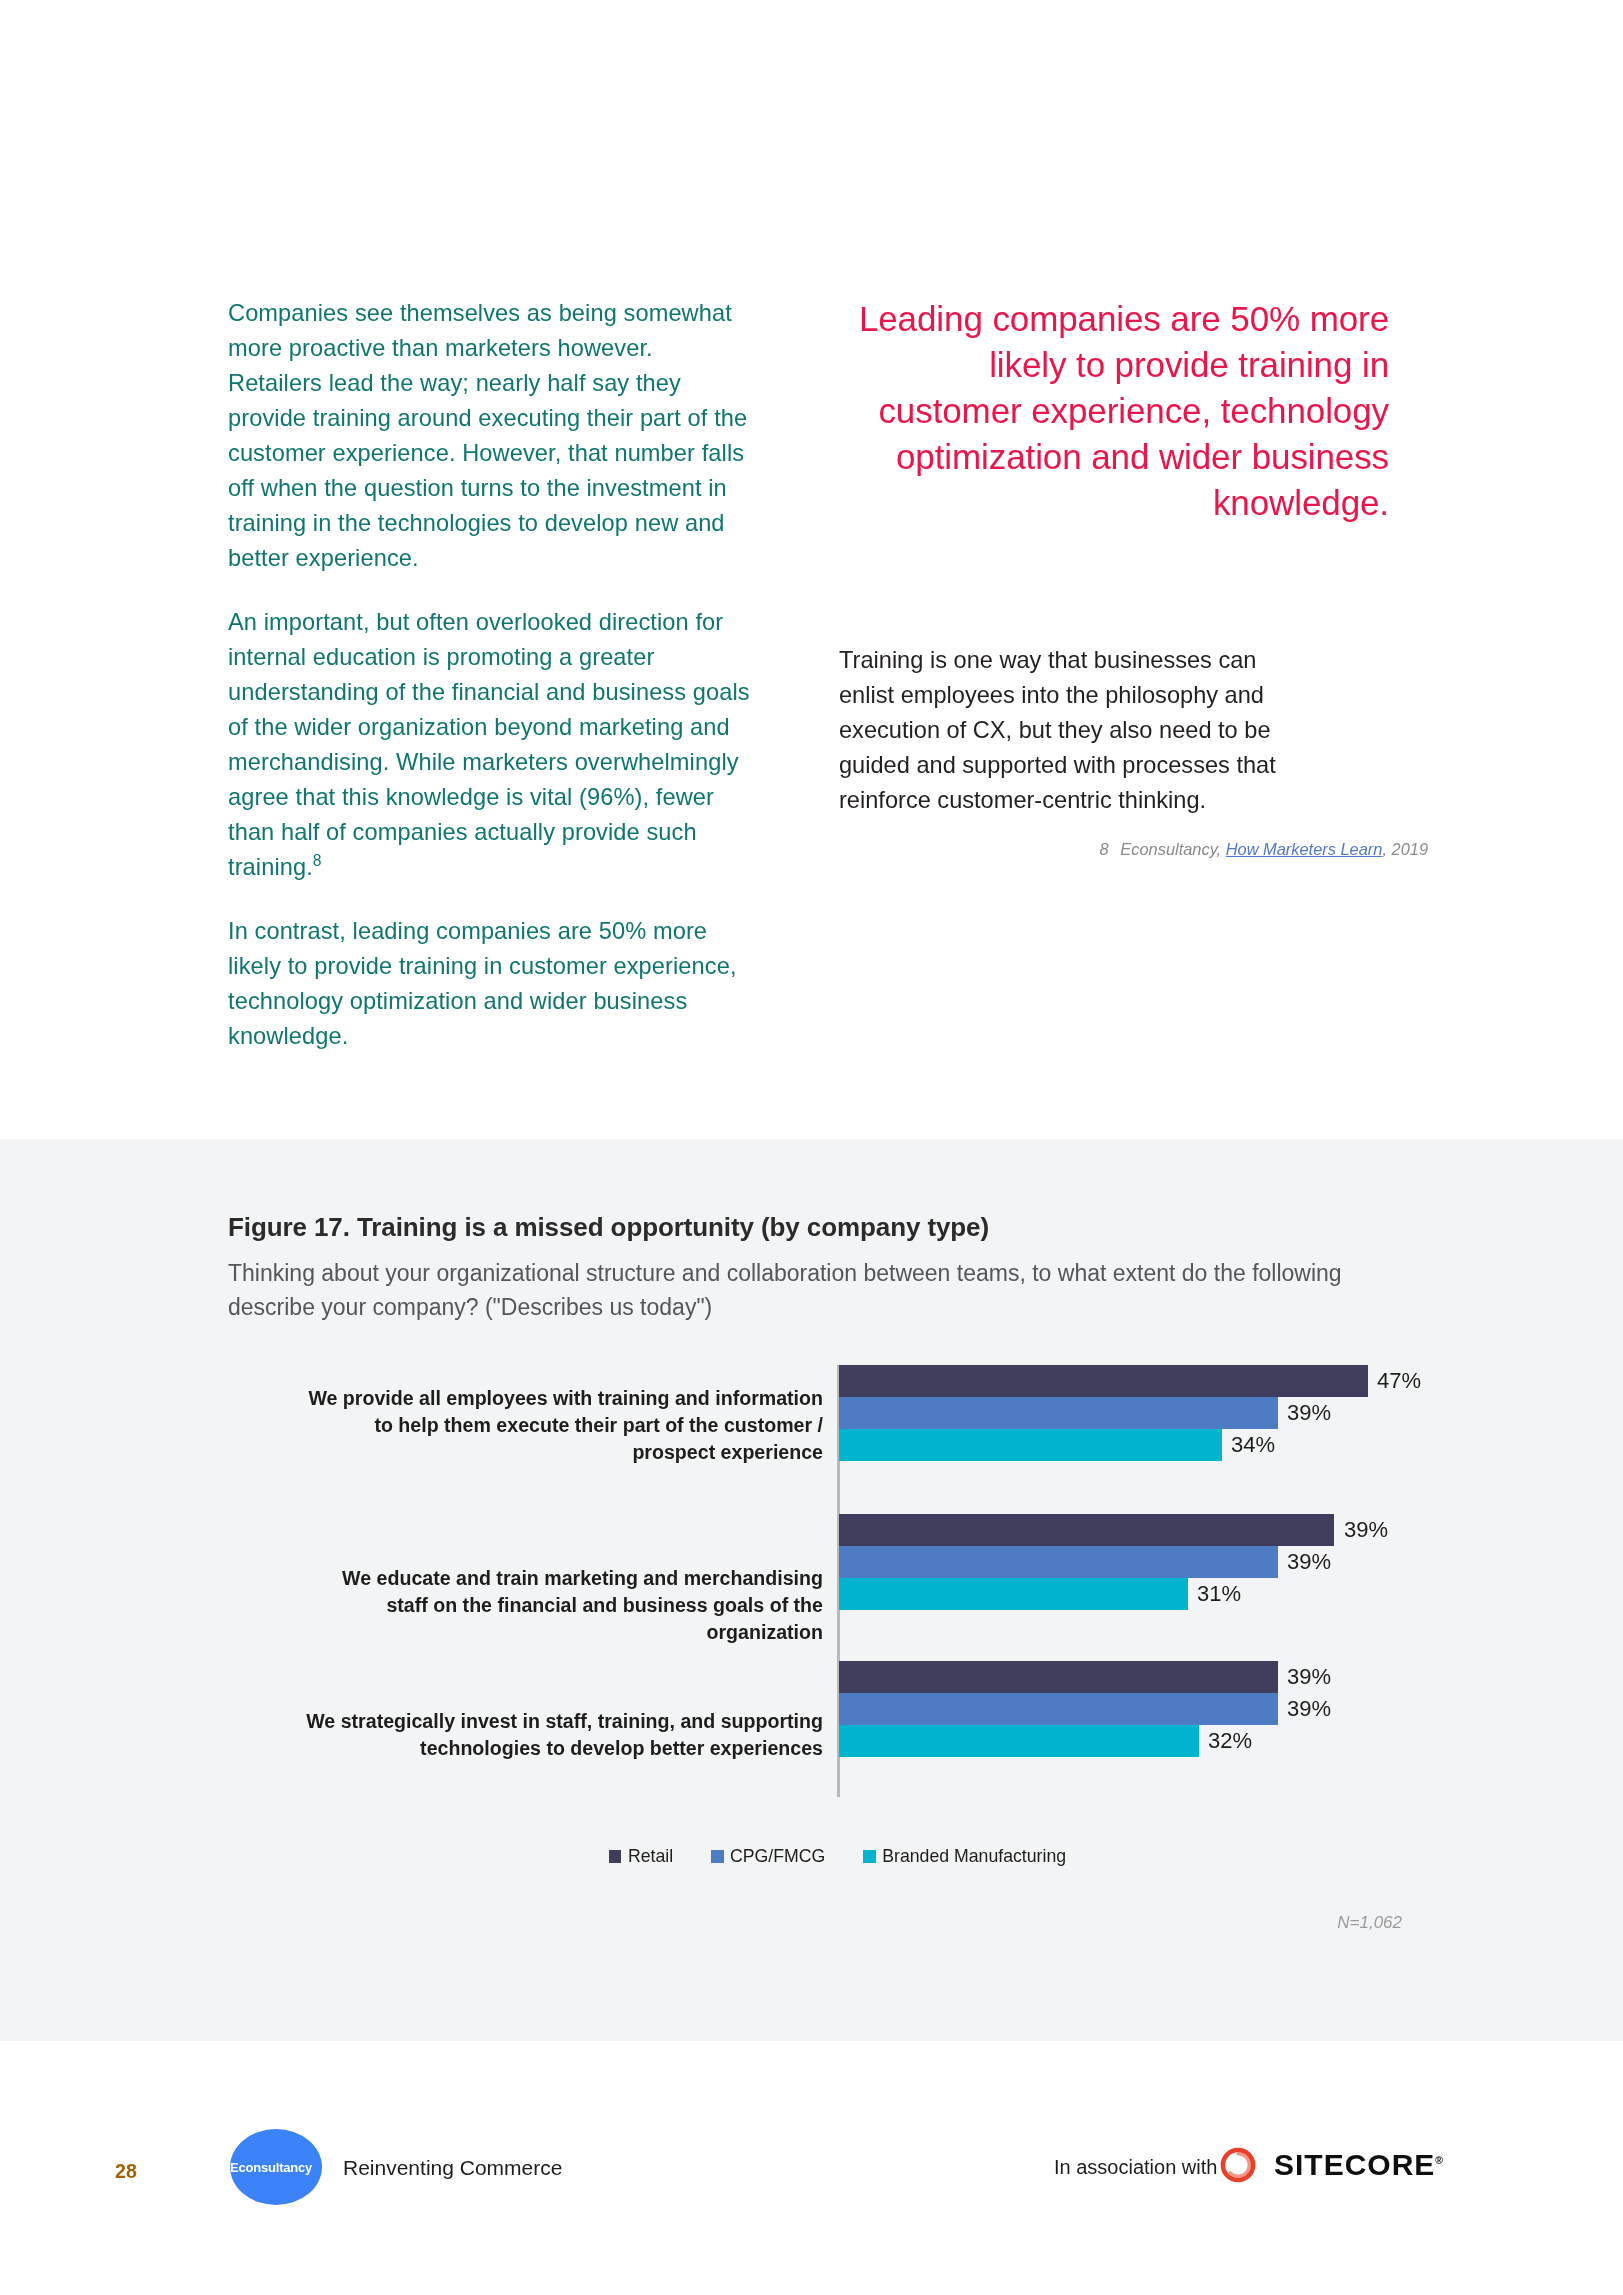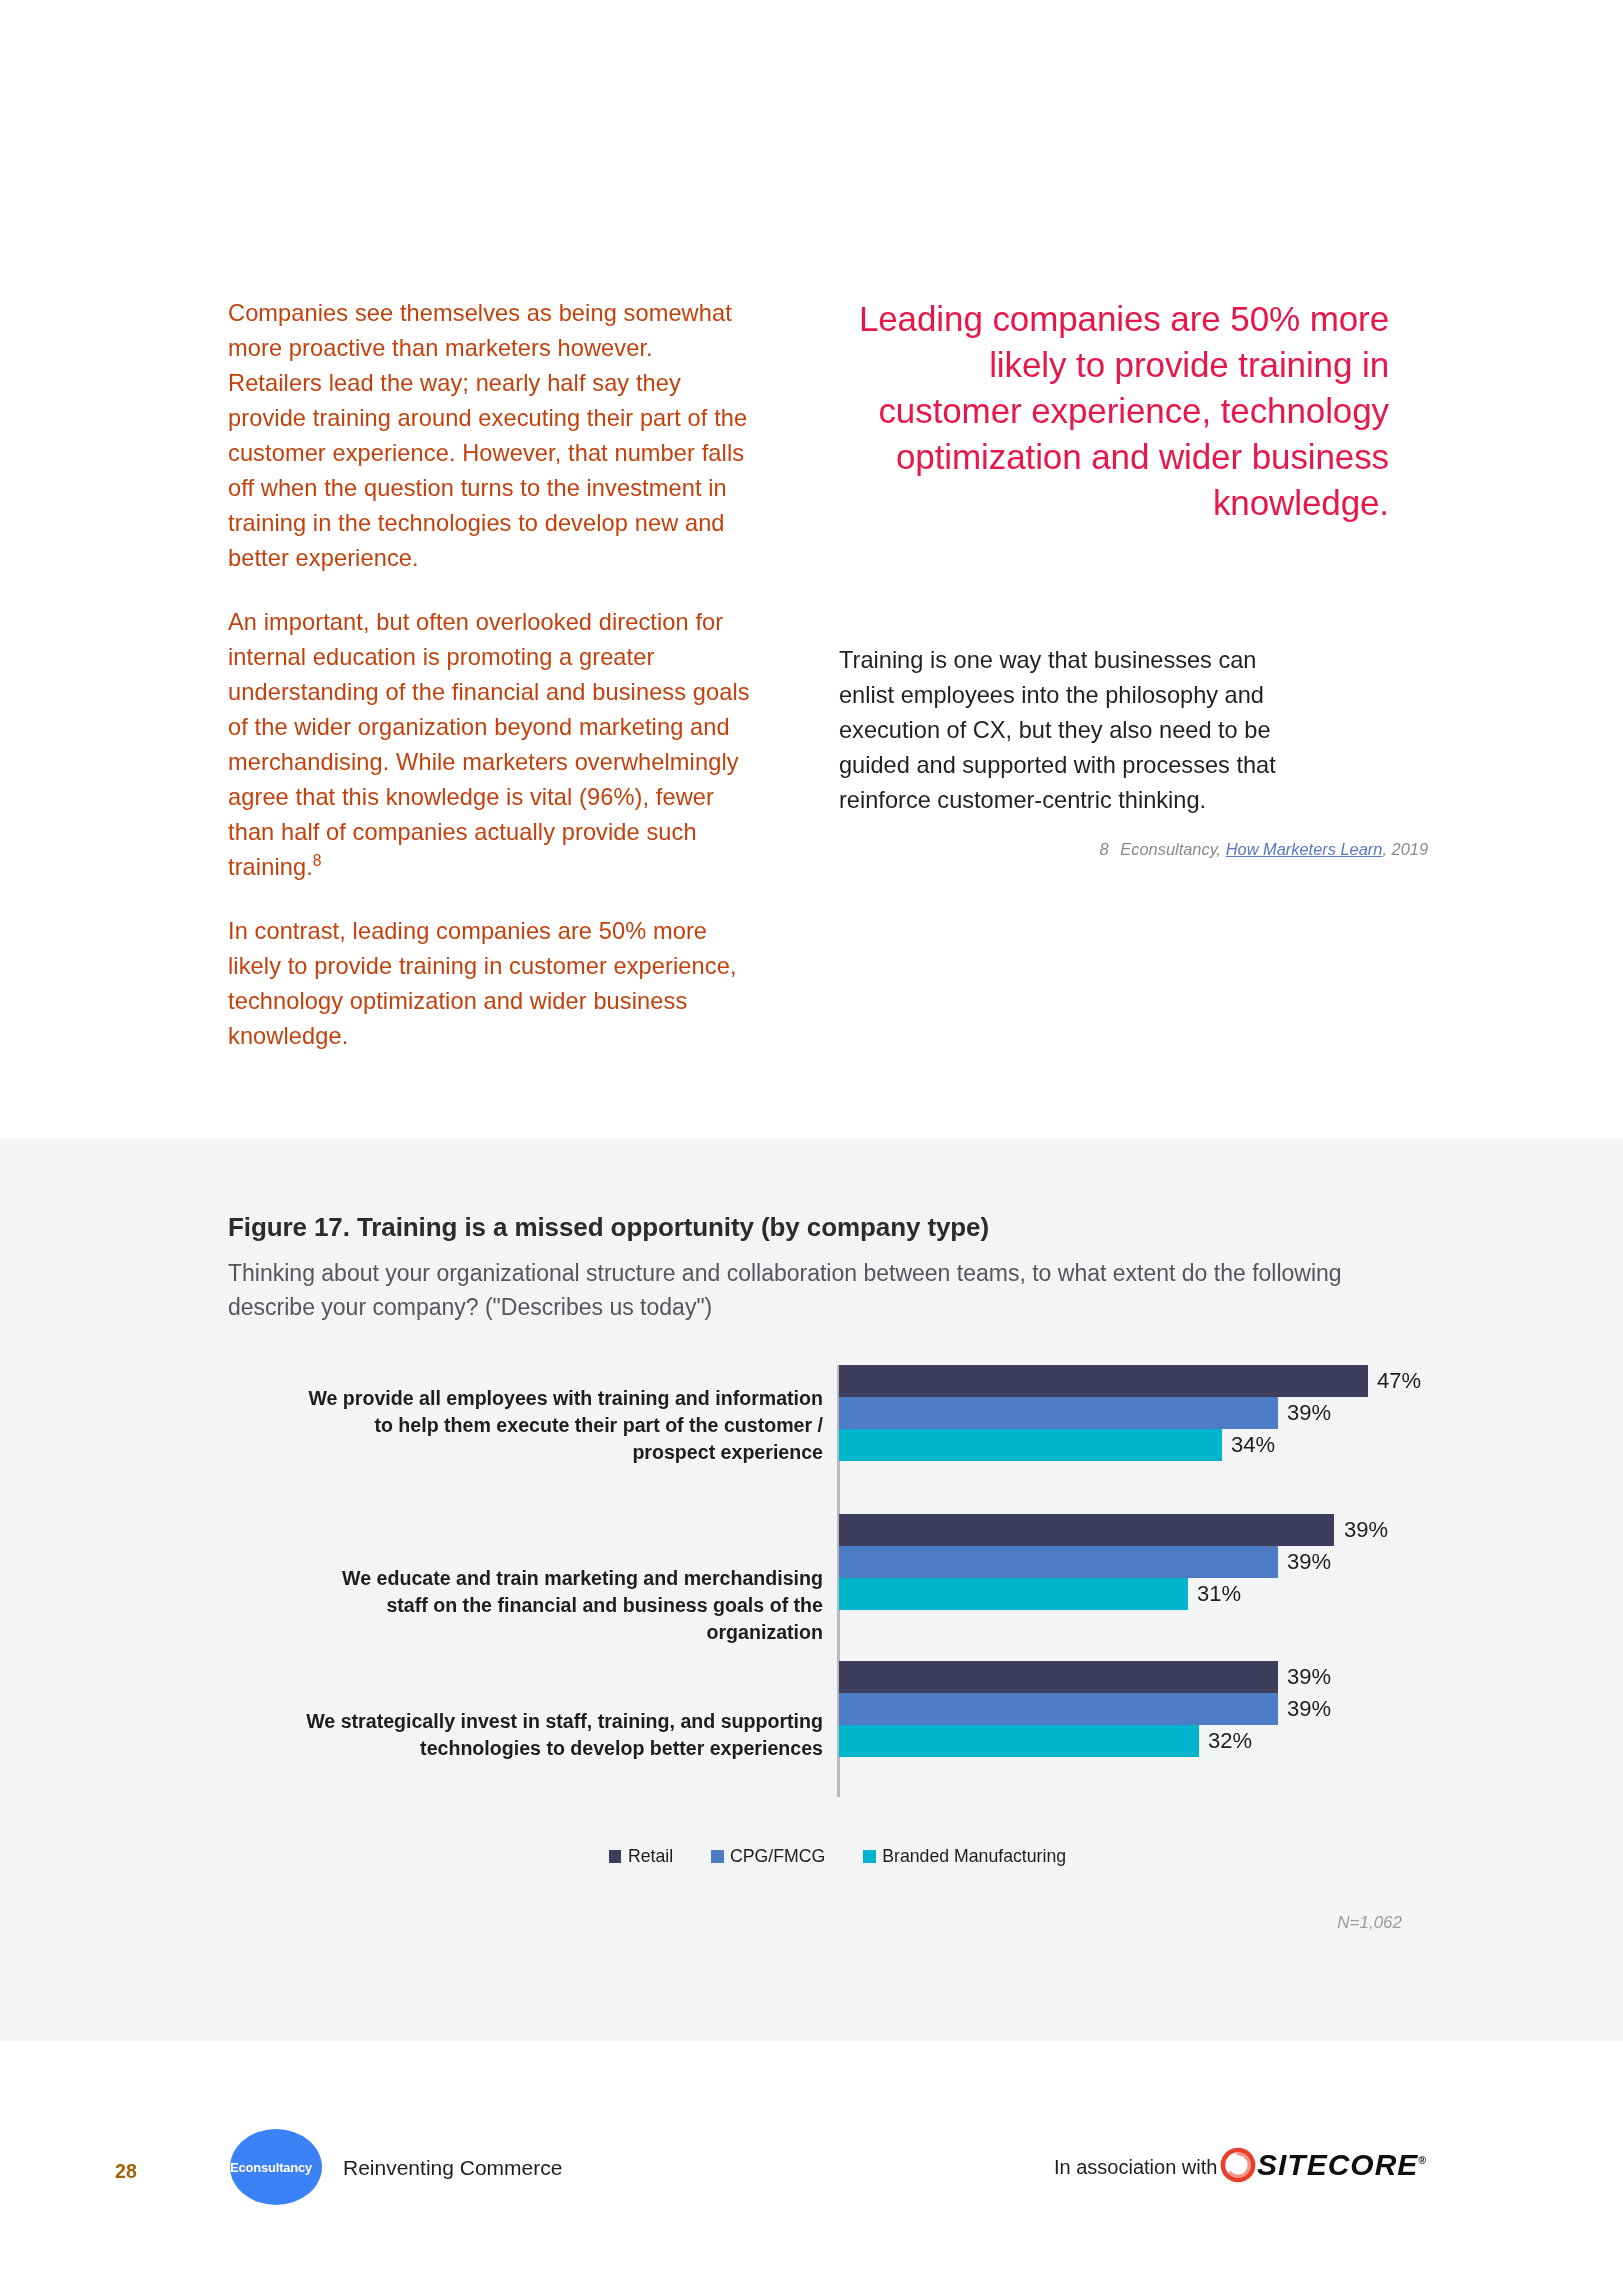--- a/index.html
+++ b/index.html
@@ -32,21 +32,21 @@
   }
   .col-right {
     position: absolute;
     left: 839px;
     top: 296px;
     width: 550px;
   }
   .body-p {
     font-size: 23.6px;
     line-height: 35px;
-    color: #c2410c;
+    color: #0f766e;
     font-weight: 400;
     margin: 0 0 29px 0;
     letter-spacing: 0.1px;
   }
   .body-p:last-child { margin-bottom: 0; }
   .sup {
     font-size: 15.7px;
     vertical-align: super;
     line-height: 0;
   }
@@ -246,22 +246,21 @@
     top: 2156px;
     font-size: 20px;
     color: #1d1d1b;
   }
   .sitecore-logo {
     position: absolute;
     left: 1219px;
     top: 2146px;
     display: flex;
     align-items: center;
-    gap: 0;
-    font-style: italic;
+    gap: 17px;
   }
   .sc-mark {
     width: 38px;
     height: 38px;
     position: relative;
   }
   .sc-word {
     font-size: 30px;
     font-weight: 700;
     letter-spacing: 1px;

